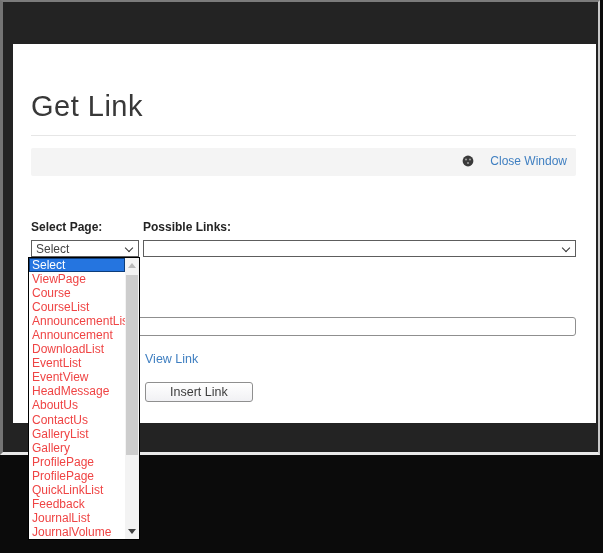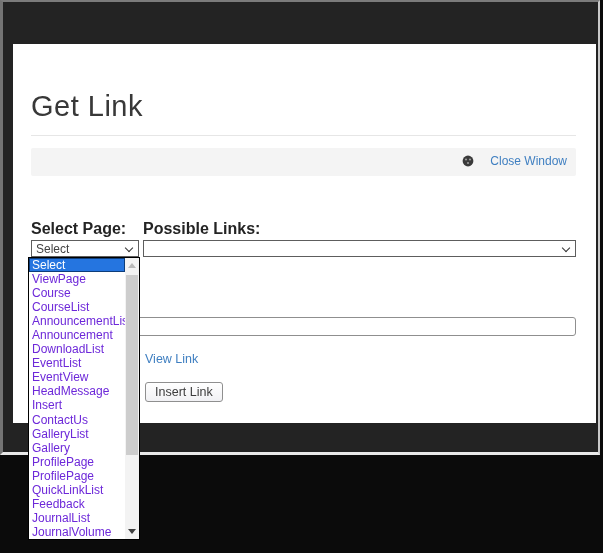--- a/index.html
+++ b/index.html
@@ -20,46 +20,46 @@
   .panel { position:absolute; left:10px; top:42px; width:583px; height:379px; background:#ffffff; }
 
   .page-title { position:absolute; left:18px; top:46px; font-size:29px; font-weight:400; color:#383838; letter-spacing:0.5px; }
   .title-rule { position:absolute; left:18px; top:91px; width:545px; height:1px; background:#e6e6e6; }
 
   .toolbar { position:absolute; left:18px; top:104px; width:545px; height:28px; background:#f4f4f4; border-radius:2px; }
   .close-link { position:absolute; right:9px; top:6px; display:flex; align-items:center; gap:16px;
     font-size:12px; color:#3f7fc1; text-decoration:none; cursor:pointer; }
   .close-ico { display:inline-block; width:12px; height:12px; }
 
-  .field-label { position:absolute; font-size:16px; font-weight:bold; color:#242424; }
+  .field-label { position:absolute; font-size:12px; font-weight:bold; color:#242424; }
   .lbl-select-page { left:18px; top:176px; }
   .lbl-possible-links { left:130px; top:176px; }
 
   .select-box { position:absolute; top:196px; height:17px; background:#fff; border:1px solid #5d5d5d; }
   .sel-1 { left:18px; width:108px; }
   .sel-2 { left:130px; width:433px; }
   .select-box .val { position:absolute; left:4px; top:1px; font-size:12px; color:#434343; }
   .chev { position:absolute; right:6px; top:4px; width:6px; height:6px;
     border-right:1.7px solid #333; border-bottom:1.7px solid #333; transform:rotate(45deg); }
 
   .link-input { position:absolute; left:18px; top:273px; width:545px; height:19px;
     border:1px solid #8f8f8f; border-radius:3px; background:#fff; font-size:12px; padding:0 4px;
     font-family:"Liberation Sans", sans-serif; }
 
   .view-link { position:absolute; left:124px; top:308px; font-size:12.5px; color:#3f7fc1; text-decoration:none; cursor:pointer;margin-left:8px; }
 
-  .insert-btn { position:absolute; left:132px; top:338px; height:20px; padding:0 9px;
+  .insert-btn { position:absolute; left:132px; top:338px; height:20px; padding:0 24px;
     background:linear-gradient(#ffffff,#f1f1f4); border:1px solid #8f8f8f; border-radius:3px;
     font-size:12.5px; color:#3c3c3c; font-family:"Liberation Sans", sans-serif; cursor:pointer; }
 
   
   .listbox { position:absolute; left:28px; top:257px; width:112px; height:283px;
     background:#ffffff; border:1px solid #000; z-index:10; }
   .lb-items { position:absolute; left:0; top:0; right:14px; bottom:0; overflow:hidden; }
-  .lb-item { height:14.05px; line-height:14.05px; font-size:12px; color:#6d28d9; padding-left:3px;
+  .lb-item { height:14.05px; line-height:14.05px; font-size:12px; color:#ef4444; padding-left:3px;
     white-space:nowrap; cursor:default; }
   .lb-item.selected { background:#2575e0; color:#ffffff;
     box-shadow:inset 0 0 0 1px #0d3d7a; }
 
   .lb-scroll { position:absolute; right:0; top:0; width:14px; height:100%; background:#f3f3f3; }
   .sb-btn { position:absolute; left:0; width:14px; height:15px; background:#f3f3f3; display:flex; align-items:center; justify-content:center; }
   .sb-up { top:0; }
   .sb-down { bottom:0; }
   .tri-up { width:0; height:0; border-left:4px solid transparent; border-right:4px solid transparent; border-bottom:5px solid #b9b9b9; }
   .tri-down { width:0; height:0; border-left:4px solid transparent; border-right:4px solid transparent; border-top:5px solid #3f3f3f; }
@@ -116,21 +116,21 @@
     <div class="lb-item selected">Select</div>
         <div class="lb-item">ViewPage</div>
         <div class="lb-item">Course</div>
         <div class="lb-item">CourseList</div>
         <div class="lb-item">AnnouncementList</div>
         <div class="lb-item">Announcement</div>
         <div class="lb-item">DownloadList</div>
         <div class="lb-item">EventList</div>
         <div class="lb-item">EventView</div>
         <div class="lb-item">HeadMessage</div>
-        <div class="lb-item">Insert</div>
+        <div class="lb-item">AboutUs</div>
         <div class="lb-item">ContactUs</div>
         <div class="lb-item">GalleryList</div>
         <div class="lb-item">Gallery</div>
         <div class="lb-item">ProfilePage</div>
         <div class="lb-item">ProfilePage</div>
         <div class="lb-item">QuickLinkList</div>
         <div class="lb-item">Feedback</div>
         <div class="lb-item">JournalList</div>
         <div class="lb-item">JournalVolume</div>
       </div>

